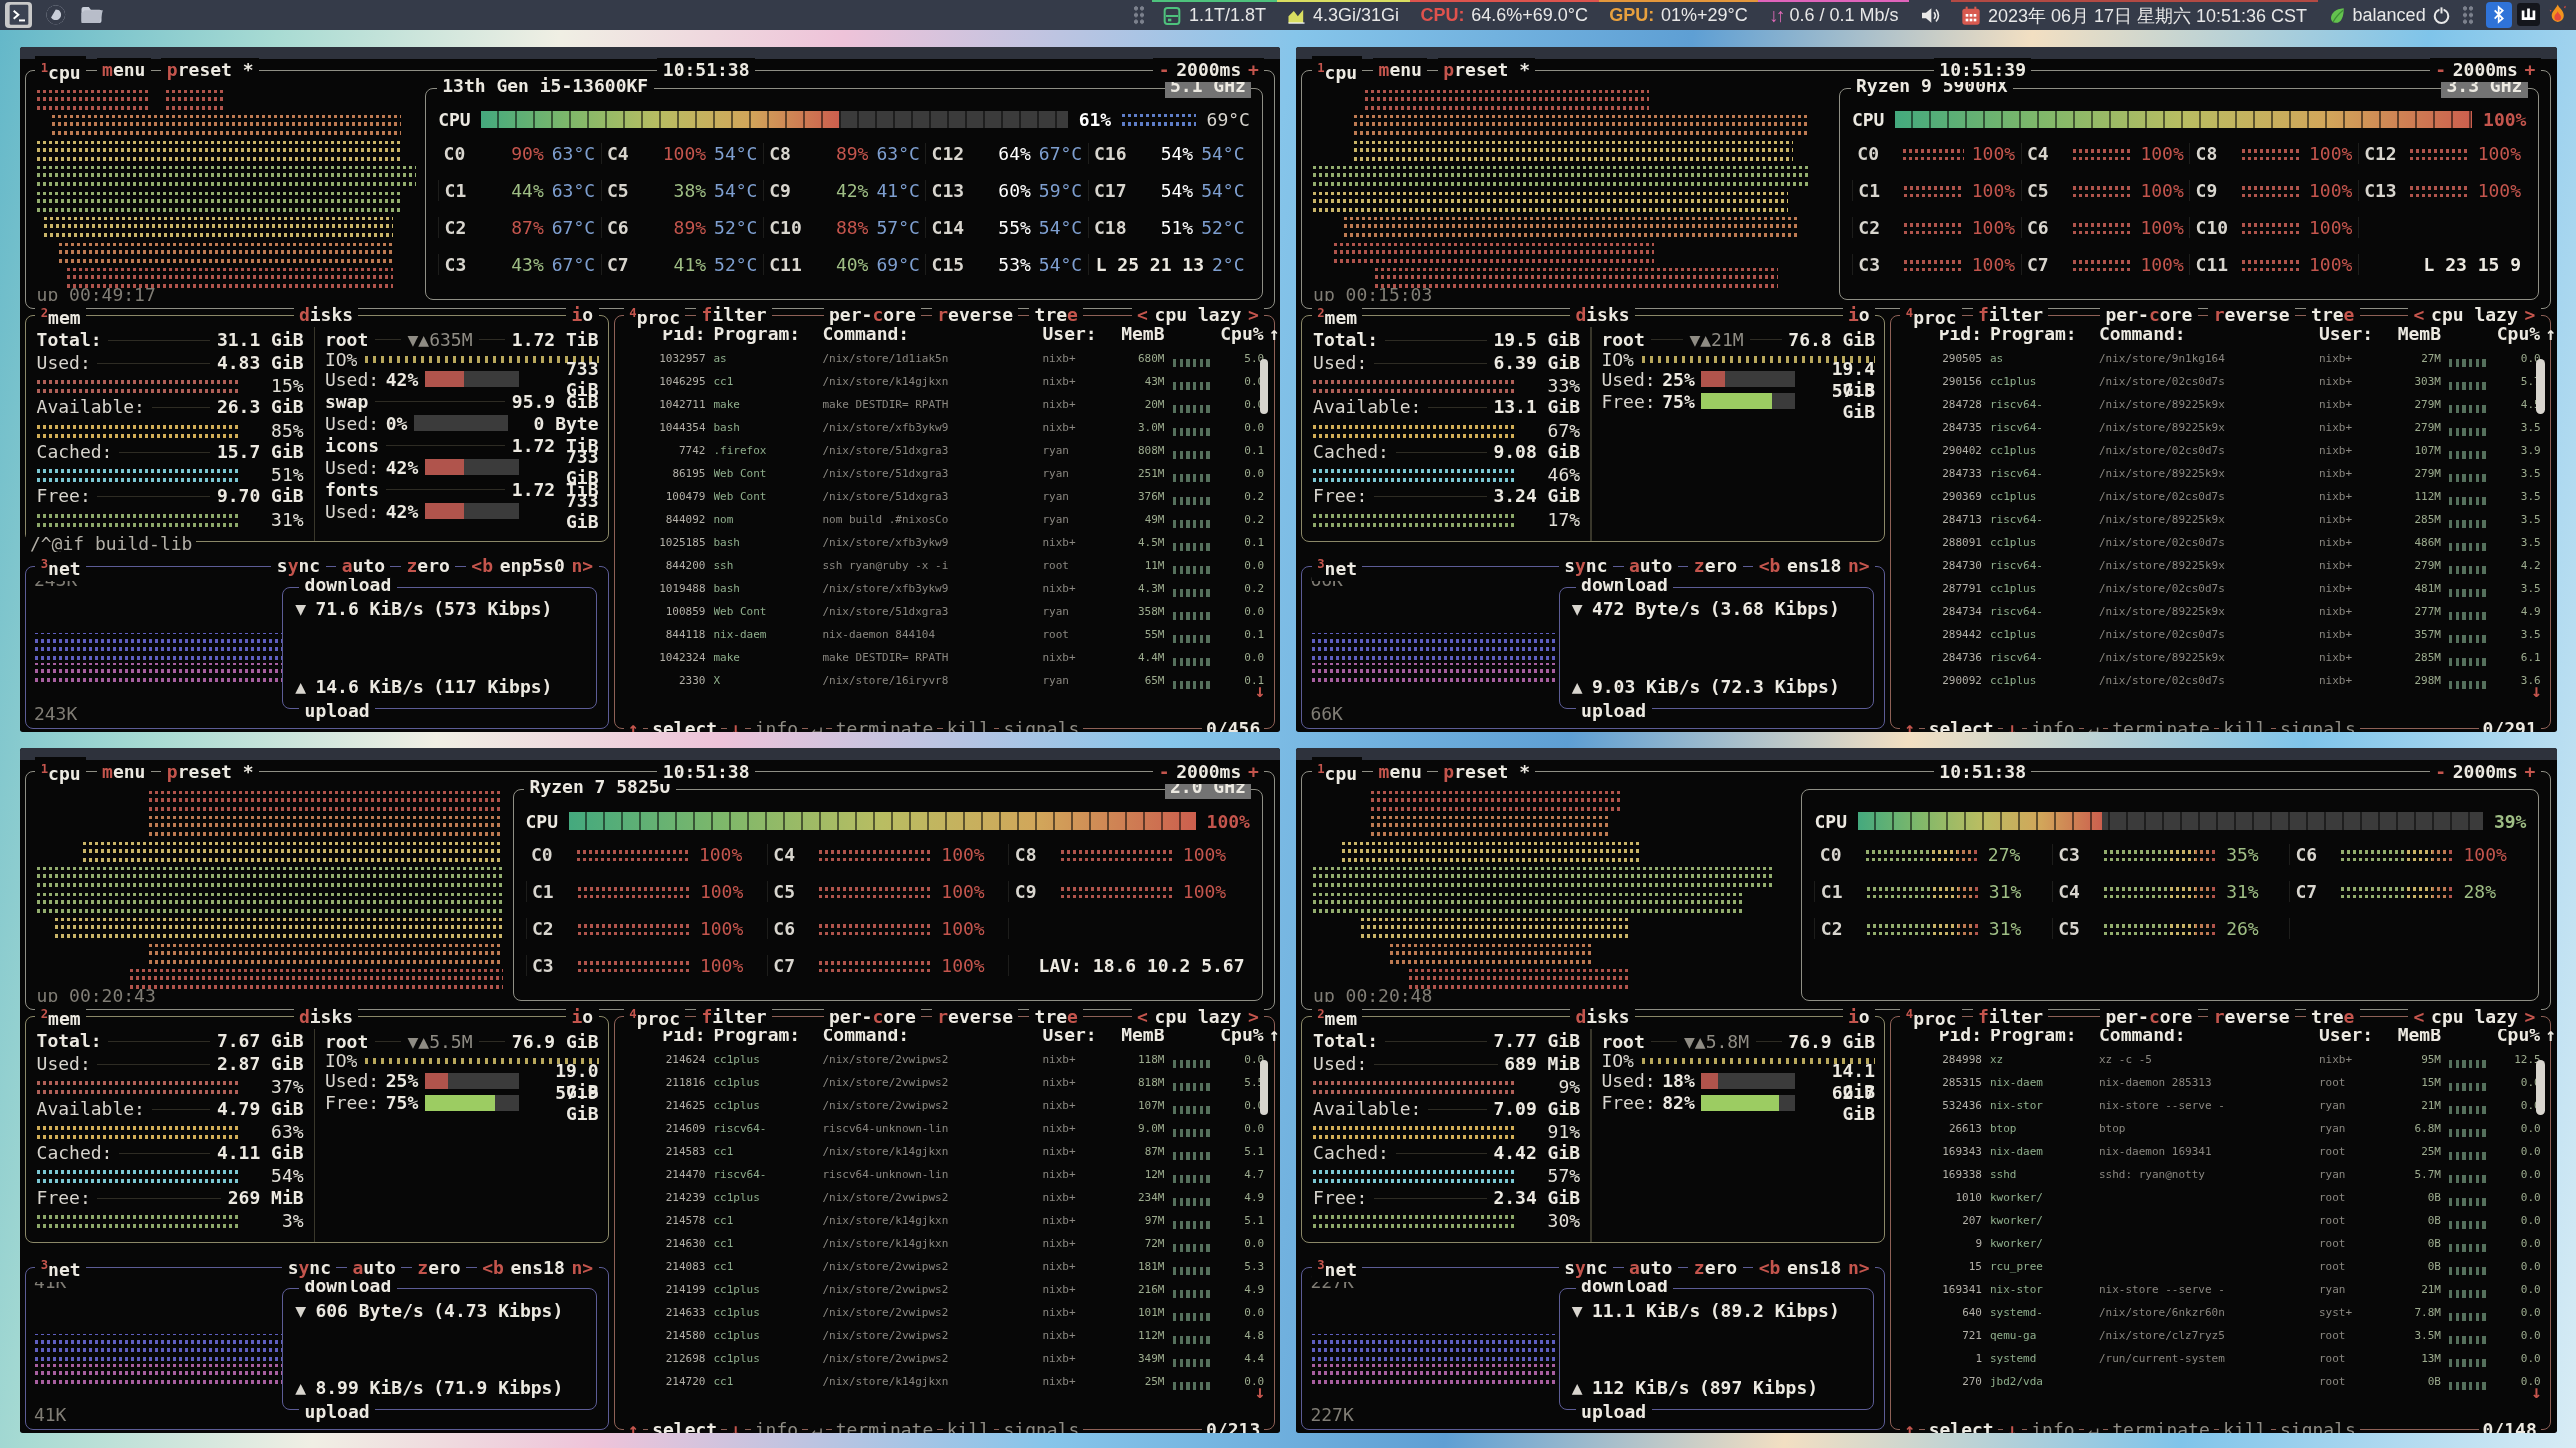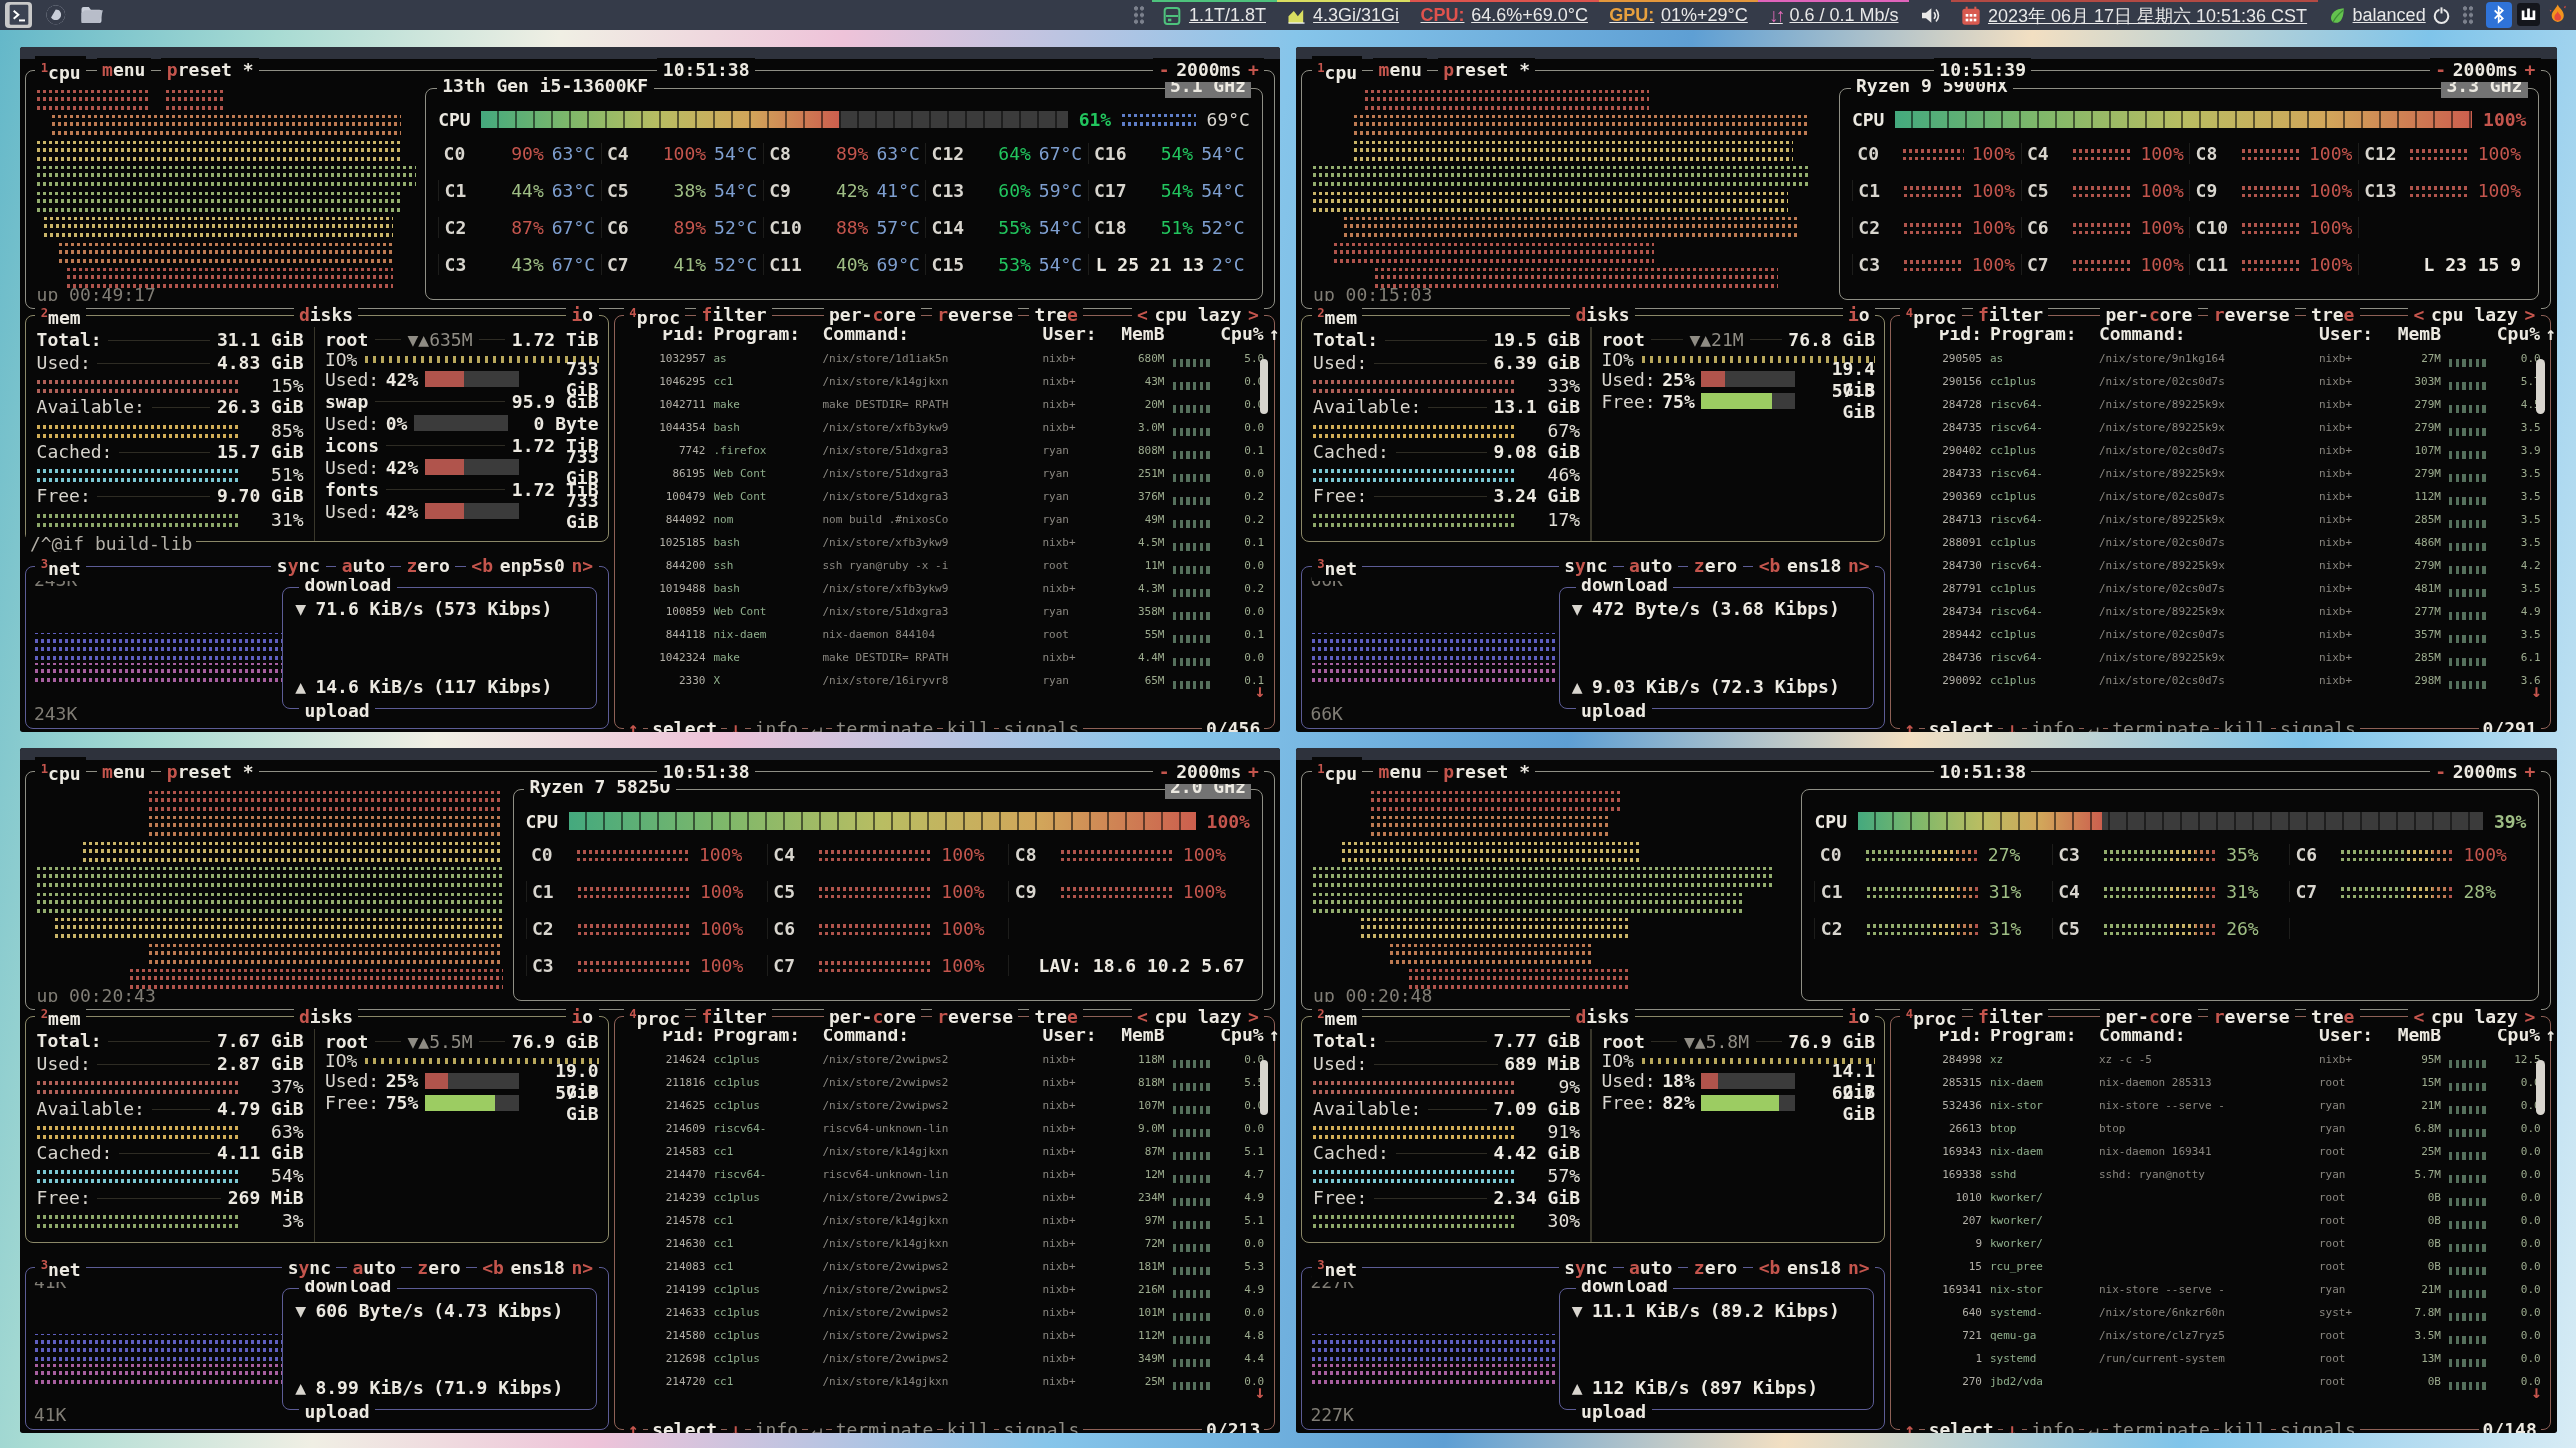--- a/index.html
+++ b/index.html
@@ -4,21 +4,21 @@
 <style>
   html,body{margin:0;padding:0;width:2576px;height:1448px;overflow:hidden;
     background:linear-gradient(100deg,#63b7c9,#a8dbd3 10%,#f0efe4 20%,#eec3d9 30%,#86c5ea 46%,#5e9fd4 60%,#f2dfc2 72%,#7fc4ea 86%,#d8ecf5 100%);
     font-family:"DejaVu Sans Mono",monospace;}
   
   #topbar{position:absolute;top:0;left:0;right:0;height:29.5px;background:#353b49;display:flex;align-items:center;
     font-family:"Liberation Sans",sans-serif;color:#e8e8e8;font-size:18px;z-index:50;}
   .tb-left{display:flex;align-items:center;gap:9.4px;padding-left:5.4px;}
   .tb-ico{width:27px;height:25.5px;border:0;background:transparent;border-radius:4px;display:flex;align-items:center;justify-content:center;padding:0;}
   .tb-ico.active{background:#c9c9c9;}
-  .tb-right{margin-left:auto;display:flex;align-items:stretch;height:29.5px;text-decoration:underline;}
+  .tb-right{margin-left:auto;display:flex;align-items:stretch;height:29.5px;}
   .trdots{width:12px;height:20px;align-self:center;background-image:radial-gradient(#7d828e 1.7px,transparent 2px);background-size:6px 6.7px;margin-right:6.7px;}
   .seg{display:flex;align-items:center;gap:6.7px;padding:0 10.7px;border-top:2.7px solid transparent;box-sizing:border-box;white-space:nowrap;}
   .seg .lab-cpu{color:#e0524d;font-weight:bold;}
   .seg .lab-gpu{color:#e8a03e;font-weight:bold;}
   .seg .netarrows{color:#e06ab8;font-weight:bold;font-size:19px;letter-spacing:-2.7px;}
   .tray{display:flex;align-items:center;gap:4px;padding:0 5.4px;}
   .tray .ticon{width:25.5px;height:25.5px;border-radius:4px;display:flex;align-items:center;justify-content:center;border:0;padding:0;background:transparent;}
   .tray .bt{background:#2f73d8;}
   
   #desktop{position:absolute;top:29.5px;left:0;right:0;bottom:0;box-sizing:border-box;
@@ -31,21 +31,21 @@
   .net-box{left:5.4px;width:582px;top:519px;height:161px;--bc:#5c5c96;}
   .proc-box{left:594px;right:5.4px;top:268px;height:412px;--bc:#8f6157;}
   .tabs{position:absolute;top:-14.8px;left:9.4px;right:9.4px;display:flex;align-items:center;gap:10.7px;line-height:24px;z-index:3;}
   .tab{background:#070707;padding:0 5.4px;font-weight:bold;color:#ece9e1;white-space:nowrap;}
   .tline{flex:1;height:1.3px;background:var(--bc);}
   .tline.s{flex:0 0 27px;}
   .sup{color:#c4554d;font-size:68%;vertical-align:super;font-weight:bold;}
   .k{color:#c4554d;}
   .dim{color:#8f8c84;}
   .b{font-weight:bold;color:#ece9e1;}
-  .c-red{color:#c4554d;} .c-yel{color:#22c55e;} .c-grn{color:#9fbe85;} .c-temp{color:#7e9fd0;}
+  .c-red{color:#c4554d;} .c-yel{color:#ffffff;} .c-grn{color:#9fbe85;} .c-temp{color:#7e9fd0;}
   
   .cpug{position:absolute;left:10.7px;top:19px;height:201px;}
   .dotty{background-image:repeating-linear-gradient(0deg,transparent 0 4px,#070707 4px 8.7px),repeating-linear-gradient(90deg,var(--dc) 0 3.4px,transparent 3.4px 6px);}
   .uptime{position:absolute;left:10.7px;bottom:2.7px;color:#807d75;}
   .cpanel{position:absolute;top:17.4px;right:10.7px;bottom:8px;border:1.3px solid #8f8f85;border-radius:8px;background:#070707;}
   .cptabs{position:absolute;top:-14.8px;left:10.7px;right:10.7px;display:flex;line-height:24px;}
   .cptabs .ghz{margin-left:auto;background:#737373;padding:0 5.4px;font-weight:bold;color:#ece9e1;}
   .cpurow{display:flex;align-items:center;gap:10.7px;margin:17.4px 12px 4px 12px;height:27px;}
   .meter{position:relative;flex:1;height:17.4px;background:#3b3b3b;overflow:hidden;}
   .meter i{position:absolute;top:0;bottom:0;left:0;background:linear-gradient(90deg,#44a97e,#7fb86a,#b9bd62,#d2a65a,#cc5f4e);}

